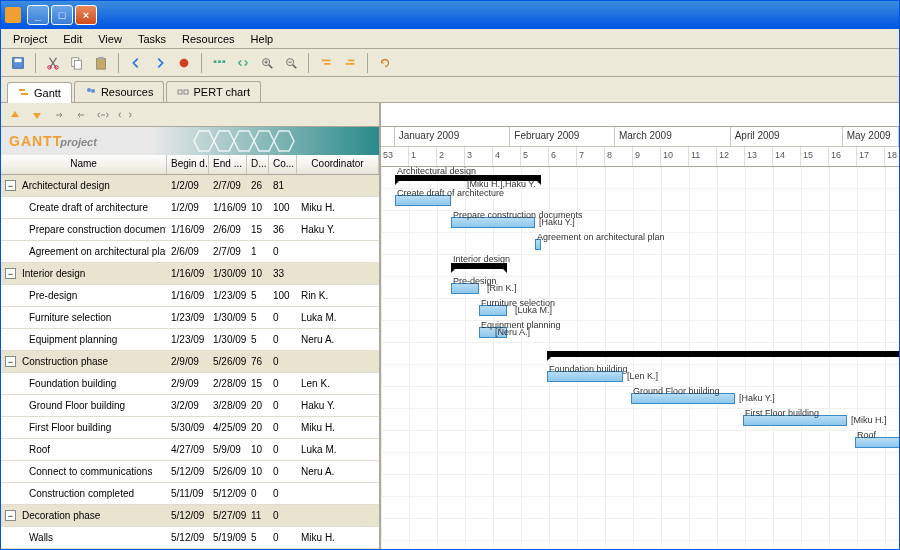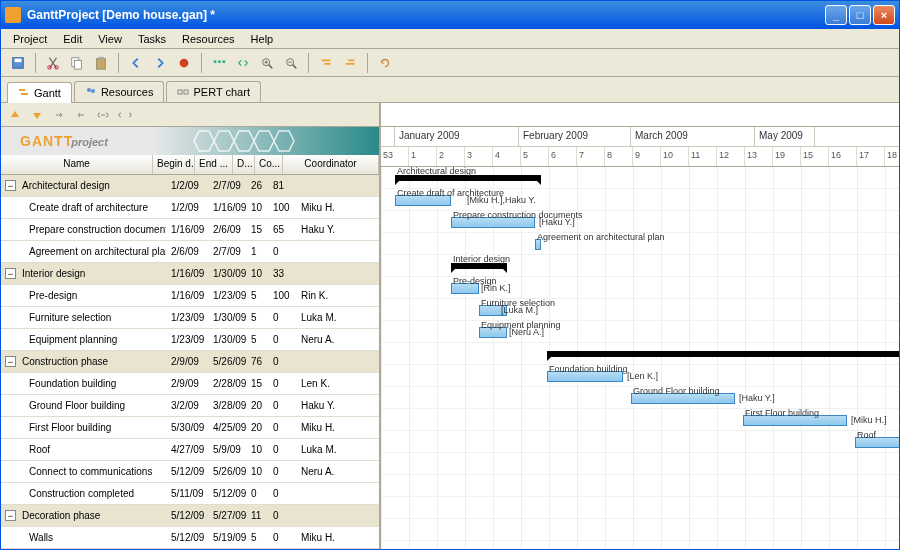--- a/index.html
+++ b/index.html
@@ -19,27 +19,27 @@
 .tool-sep { width: 1px; height: 20px; background: #aca899; margin: 0 4px; }
 .tabbar { background: #ece9d8; height: 26px; display: flex; align-items: flex-end; padding: 0 6px; border-bottom: 1px solid #aca899; gap: 2px; }
 .tab { padding: 4px 10px; border: 1px solid #aca899; border-bottom: none; border-radius: 3px 3px 0 0; background: #ece9d8; cursor: pointer; display: flex; align-items: center; gap: 4px; font-size: 11px; }
 .tab.active { background: #fff; position: relative; top: 1px; }
 .tab-icon { width: 12px; height: 12px; }
 .content { flex: 1; display: flex; background: white; overflow: hidden; }
 .left-pane { width: 380px; display: flex; flex-direction: column; border-right: 2px solid #aca899; }
 .mini-toolbar { height: 24px; background: #ece9d8; display: flex; align-items: center; padding: 2px 4px; gap: 2px; border-bottom: 1px solid #aca899; }
 .mini-btn { width: 20px; height: 20px; display: flex; align-items: center; justify-content: center; cursor: pointer; border: 1px solid transparent; }
 .logo-band { height: 28px; background: linear-gradient(to right, #e8e8e8 0%, #e8e8e8 40%, #2a8a8a 100%); position: relative; display: flex; align-items: center; padding-left: 8px; overflow: hidden; }
-.logo-text { font-size: 14px; font-weight: bold; margin-left: 11px; }
+.logo-text { font-size: 14px; font-weight: bold; }
 .logo-g { color: #f0a030; text-transform: uppercase; letter-spacing: 1px; }
 .logo-p { color: #888; font-style: italic; font-size: 11px; margin-left: -2px; }
 .hex-deco { position: absolute; right: 0; top: 0; height: 100%; width: 200px; }
 .table-head { display: flex; height: 20px; background: linear-gradient(#fefefe,#e8e6da); border-bottom: 1px solid #aca899; }
 .th { padding: 3px 4px; border-right: 1px solid #cac7b8; font-size: 10px; text-align: center; overflow: hidden; white-space: nowrap; }
-.th-name { width: 152px; text-align: center; }
+.th-name { width: 166px; text-align: center; }
 .th-begin { width: 42px; }
 .th-end { width: 38px; text-align: right; }
 .th-d { width: 22px; }
 .th-co { width: 28px; }
 .th-coord { flex: 1; }
 .task-rows { flex: 1; overflow-y: auto; }
 .task-row { display: flex; height: 22px; border-bottom: 1px solid #e0ddd0; align-items: center; font-size: 10px; }
 .task-row.group { background: #e8e4d0; }
 .task-row:not(.group) .td-name { padding-left: 28px; }
 .td { padding: 0 4px; border-right: 1px solid transparent; overflow: hidden; white-space: nowrap; }
@@ -68,21 +68,20 @@
 .bar-label { position: absolute; font-size: 9px; color: #333; white-space: nowrap; top: -10px; }
 .bar-assignee { position: absolute; font-size: 9px; color: #333; white-space: nowrap; top: 4px; }
 svg.icon { width: 14px; height: 14px; }
 </style>
 </head>
 <body>
 
 <div class="window">
   <div class="titlebar">
     <div class="app-icon"></div>
-    <div class="title">GanttProject [Demo house.gan] *</div>
     <div class="win-btns">
       <div class="win-btn win-min">_</div>
       <div class="win-btn win-max">□</div>
       <div class="win-btn win-close">×</div>
     </div>
   </div>
 
   <div class="menubar">
     <span>Project</span>
     <span>Edit</span>
@@ -285,21 +284,21 @@
             <div class="td td-co">100</div>
             <div class="td td-coord">Miku H.</div>
           </div>
           <div class="task-row">
             <div class="td td-name">
               <span>Prepare construction documents</span>
             </div>
             <div class="td td-begin">1/16/09</div>
             <div class="td td-end">2/6/09</div>
             <div class="td td-d">15</div>
-            <div class="td td-co">65</div>
+            <div class="td td-co">36</div>
             <div class="td td-coord">Haku Y.</div>
           </div>
           <div class="task-row">
             <div class="td td-name">
               <span>Agreement on architectural plan</span>
             </div>
             <div class="td td-begin">2/6/09</div>
             <div class="td td-end">2/7/09</div>
             <div class="td td-d">1</div>
             <div class="td td-co">0</div>
@@ -442,38 +441,39 @@
     </div>
 
     <div class="right-pane">
       <div style="height:24px;border-bottom:1px solid #aca899"></div>
       <div class="timeline-head">
         <div class="month-row" id="month-row">
             <div class="month-cell" style="width:14px"></div>
             <div class="month-cell" style="width: 124px;">January 2009</div>
             <div class="month-cell" style="width: 112px;">February 2009</div>
             <div class="month-cell" style="width: 124px;">March 2009</div>
+            <div class="month-cell" style="width: 120px;">April 2009</div>
             <div class="month-cell" style="width: 60px;">May 2009</div>
           </div>
         <div class="week-row" id="week-row">
             <div class="week-cell">53</div>
             <div class="week-cell">1</div>
             <div class="week-cell">2</div>
             <div class="week-cell">3</div>
             <div class="week-cell">4</div>
             <div class="week-cell">5</div>
             <div class="week-cell">6</div>
             <div class="week-cell">7</div>
             <div class="week-cell">8</div>
             <div class="week-cell">9</div>
             <div class="week-cell">10</div>
             <div class="week-cell">11</div>
             <div class="week-cell">12</div>
             <div class="week-cell">13</div>
-            <div class="week-cell">19</div>
+            <div class="week-cell">14</div>
             <div class="week-cell">15</div>
             <div class="week-cell">16</div>
             <div class="week-cell">17</div>
             <div class="week-cell">18</div>
           </div>
       </div>
       <div class="gantt-body" id="gantt-body">
         <div class="gantt-grid" id="gantt-grid">
             <div class="grid-col" style="left: 0px;"></div>
             <div class="grid-col" style="left: 28px;"></div>
@@ -509,37 +509,37 @@
             <div class="gantt-row" style="top: 264px;"></div>
             <div class="gantt-row" style="top: 286px;"></div>
             <div class="gantt-row" style="top: 308px;"></div>
             <div class="gantt-row" style="top: 330px;"></div>
             <div class="gantt-row" style="top: 352px;"></div>
           </div>
       <div class="gantt-summary" style="left: 14px; width: 146px; top: 8px;"></div>
           <div class="bar-label" style="left: 16px; top: -1px;">Architectural design</div>
           <div class="gantt-bar" style="left: 14px; width: 56px; top: 28px;"></div>
           <div class="bar-label" style="left: 16px; top: 21px;">Create draft of architecture</div>
-          <div class="bar-assignee" style="left: 74px; top: 28px; padding-left: 12px;">[Miku H.],Haku Y.</div>
+          <div class="bar-assignee" style="left: 74px; top: 12px; padding-left: 12px;">[Miku H.],Haku Y.</div>
           <div class="gantt-bar" style="left: 70px; width: 84px; top: 50px;"></div>
           <div class="bar-label" style="left: 72px; top: 43px;">Prepare construction documents</div>
           <div class="bar-assignee" style="left: 158px; top: 50px;">[Haku Y.]</div>
           <div class="gantt-bar" style="left: 154px; width: 6px; top: 72px;"></div>
           <div class="bar-label" style="left: 156px; top: 65px;">Agreement on architectural plan</div>
           <div class="gantt-summary" style="left: 70px; width: 56px; top: 96px;"></div>
           <div class="bar-label" style="left: 72px; top: 87px;">Interior design</div>
           <div class="gantt-bar" style="left: 70px; width: 28px; top: 116px;"></div>
           <div class="bar-label" style="left: 72px; top: 109px;">Pre-design</div>
-          <div class="bar-assignee" style="left: 100px; top: 116px;">[Rin K.]</div>
+          <div class="bar-assignee" style="left: 106px; top: 116px;">[Rin K.]</div>
           <div class="gantt-bar" style="left: 98px; width: 28px; top: 138px;"></div>
           <div class="bar-label" style="left: 100px; top: 131px;">Furniture selection</div>
-          <div class="bar-assignee" style="left: 120px; top: 138px;">[Luka M.]</div>
+          <div class="bar-assignee" style="left: 134px; top: 138px;">[Luka M.]</div>
           <div class="gantt-bar" style="left: 98px; width: 28px; top: 160px;"></div>
           <div class="bar-label" style="left: 100px; top: 153px;">Equipment planning</div>
-          <div class="bar-assignee" style="left: 128px; top: 160px;">[Neru A.]</div>
+          <div class="bar-assignee" style="left: 114px; top: 160px;">[Neru A.]</div>
           <div class="gantt-summary" style="left: 166px; width: 420px; top: 184px;"></div>
           <div class="gantt-bar" style="left: 166px; width: 76px; top: 204px;"></div>
           <div class="bar-label" style="left: 168px; top: 197px;">Foundation building</div>
           <div class="bar-assignee" style="left: 246px; top: 204px;">[Len K.]</div>
           <div class="gantt-bar" style="left: 250px; width: 104px; top: 226px;"></div>
           <div class="bar-label" style="left: 252px; top: 219px;">Ground Floor building</div>
           <div class="bar-assignee" style="left: 358px; top: 226px;">[Haku Y.]</div>
           <div class="gantt-bar" style="left: 362px; width: 104px; top: 248px;"></div>
           <div class="bar-label" style="left: 364px; top: 241px;">First Floor building</div>
           <div class="bar-assignee" style="left: 470px; top: 248px;">[Miku H.]</div>

